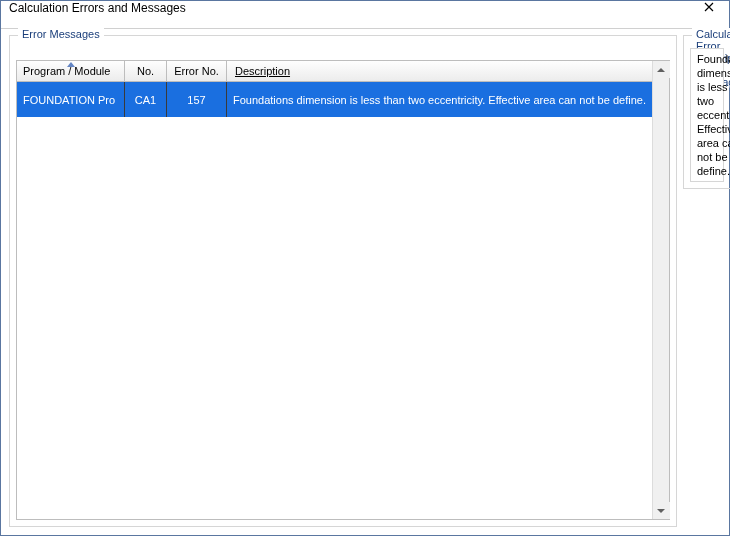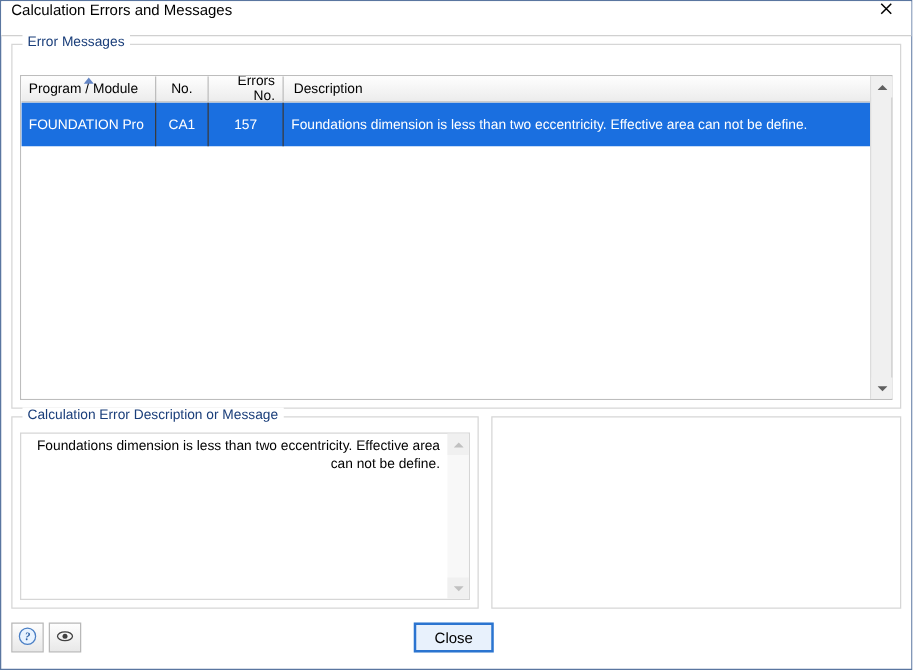--- a/index.html
+++ b/index.html
@@ -2,21 +2,21 @@
 <html><head>
 <meta charset="utf-8">
 <style>
   * { box-sizing: border-box; }
   html, body { margin: 0; padding: 0; font-family: "Segoe UI", Tahoma, sans-serif; font-size: 12px; color: #000; }
   .window { width: 730px; height: 536px; background: #fff; border: 1px solid #5a76a0; display: flex; flex-direction: column; }
   .titlebar { height: 28px; display: flex; align-items: center; justify-content: space-between; padding: 0 0 13px 8px; border-bottom: 1px solid #d0d0d0; background: #fff; }
   .titlebar .title { font-size: 12px; }
   .titlebar .close-btn { width: 40px; height: 28px; display: flex; align-items: center; justify-content: center; cursor: default; }
   .titlebar .close-btn svg { width: 10px; height: 10px; }
-  .content { flex: 1; padding: 6px 8px 8px 8px; display: flex; flex-direction: column; gap: 6px; text-align: right; }
+  .content { flex: 1; padding: 6px 8px 8px 8px; display: flex; flex-direction: row; gap: 6px; }
 
   .groupbox { position: relative; border: 1px solid #d6d6d6; padding: 12px 6px 6px 6px; }
   .groupbox > .legend { position: absolute; top: -8px; left: 8px; background: #fff; padding: 0 4px; color: #1a3e7a; font-size: 11px; }
 
   .errors-group { flex: 1; display: flex; flex-direction: column; min-height: 0; }
   .table-wrap { flex: 1; display: flex; border: 1px solid #bdbdbd; min-height: 0; margin-top: 12px; }
   .grid { flex: 1; display: flex; flex-direction: column; background: #fff; min-width: 0; overflow: hidden; }
   .grid-header { display: flex; background: linear-gradient(#fefefe, #ececec); border-bottom: 1px solid #bdbdbd; font-size: 11px; height: 21px; }
   .gh { border-right: 1px solid #bdbdbd; padding: 3px 6px; display: flex; align-items: center; position: relative; }
   .gh.sortable::after { content: ""; position: absolute; left: 50%; top: 1px; transform: translateX(-50%); width: 0; height: 0; border-left: 4px solid transparent; border-right: 4px solid transparent; border-bottom: 5px solid #6385c4; }
@@ -70,22 +70,22 @@
 
   <div class="content">
 
     <div class="groupbox errors-group">
       <span class="legend">Error Messages</span>
       <div class="table-wrap">
         <div class="grid">
           <div class="grid-header">
             <div class="gh col-prog sortable">Program / Module</div>
             <div class="gh col-no">No.</div>
-            <div class="gh col-err">Errors No.</div>
-            <div class="gh col-desc" style="border-right:none;">Description</div>
+            <div class="gh col-err">Error No.</div>
+            <div class="gh col-desc" style="border-right:none;text-decoration:underline;">Description</div>
           </div>
           <div class="grid-body">
             <div class="grid-row selected">
               <div class="gc col-prog">FOUNDATION Pro</div>
               <div class="gc col-no center">CA1</div>
               <div class="gc col-err center">157</div>
               <div class="gc col-desc" style="border-right:none;">Foundations dimension is less than two eccentricity. Effective area can not be define.</div>
             </div>
             <div class="grid-empty">
               <div class="vline" style="left:107px;"></div>

